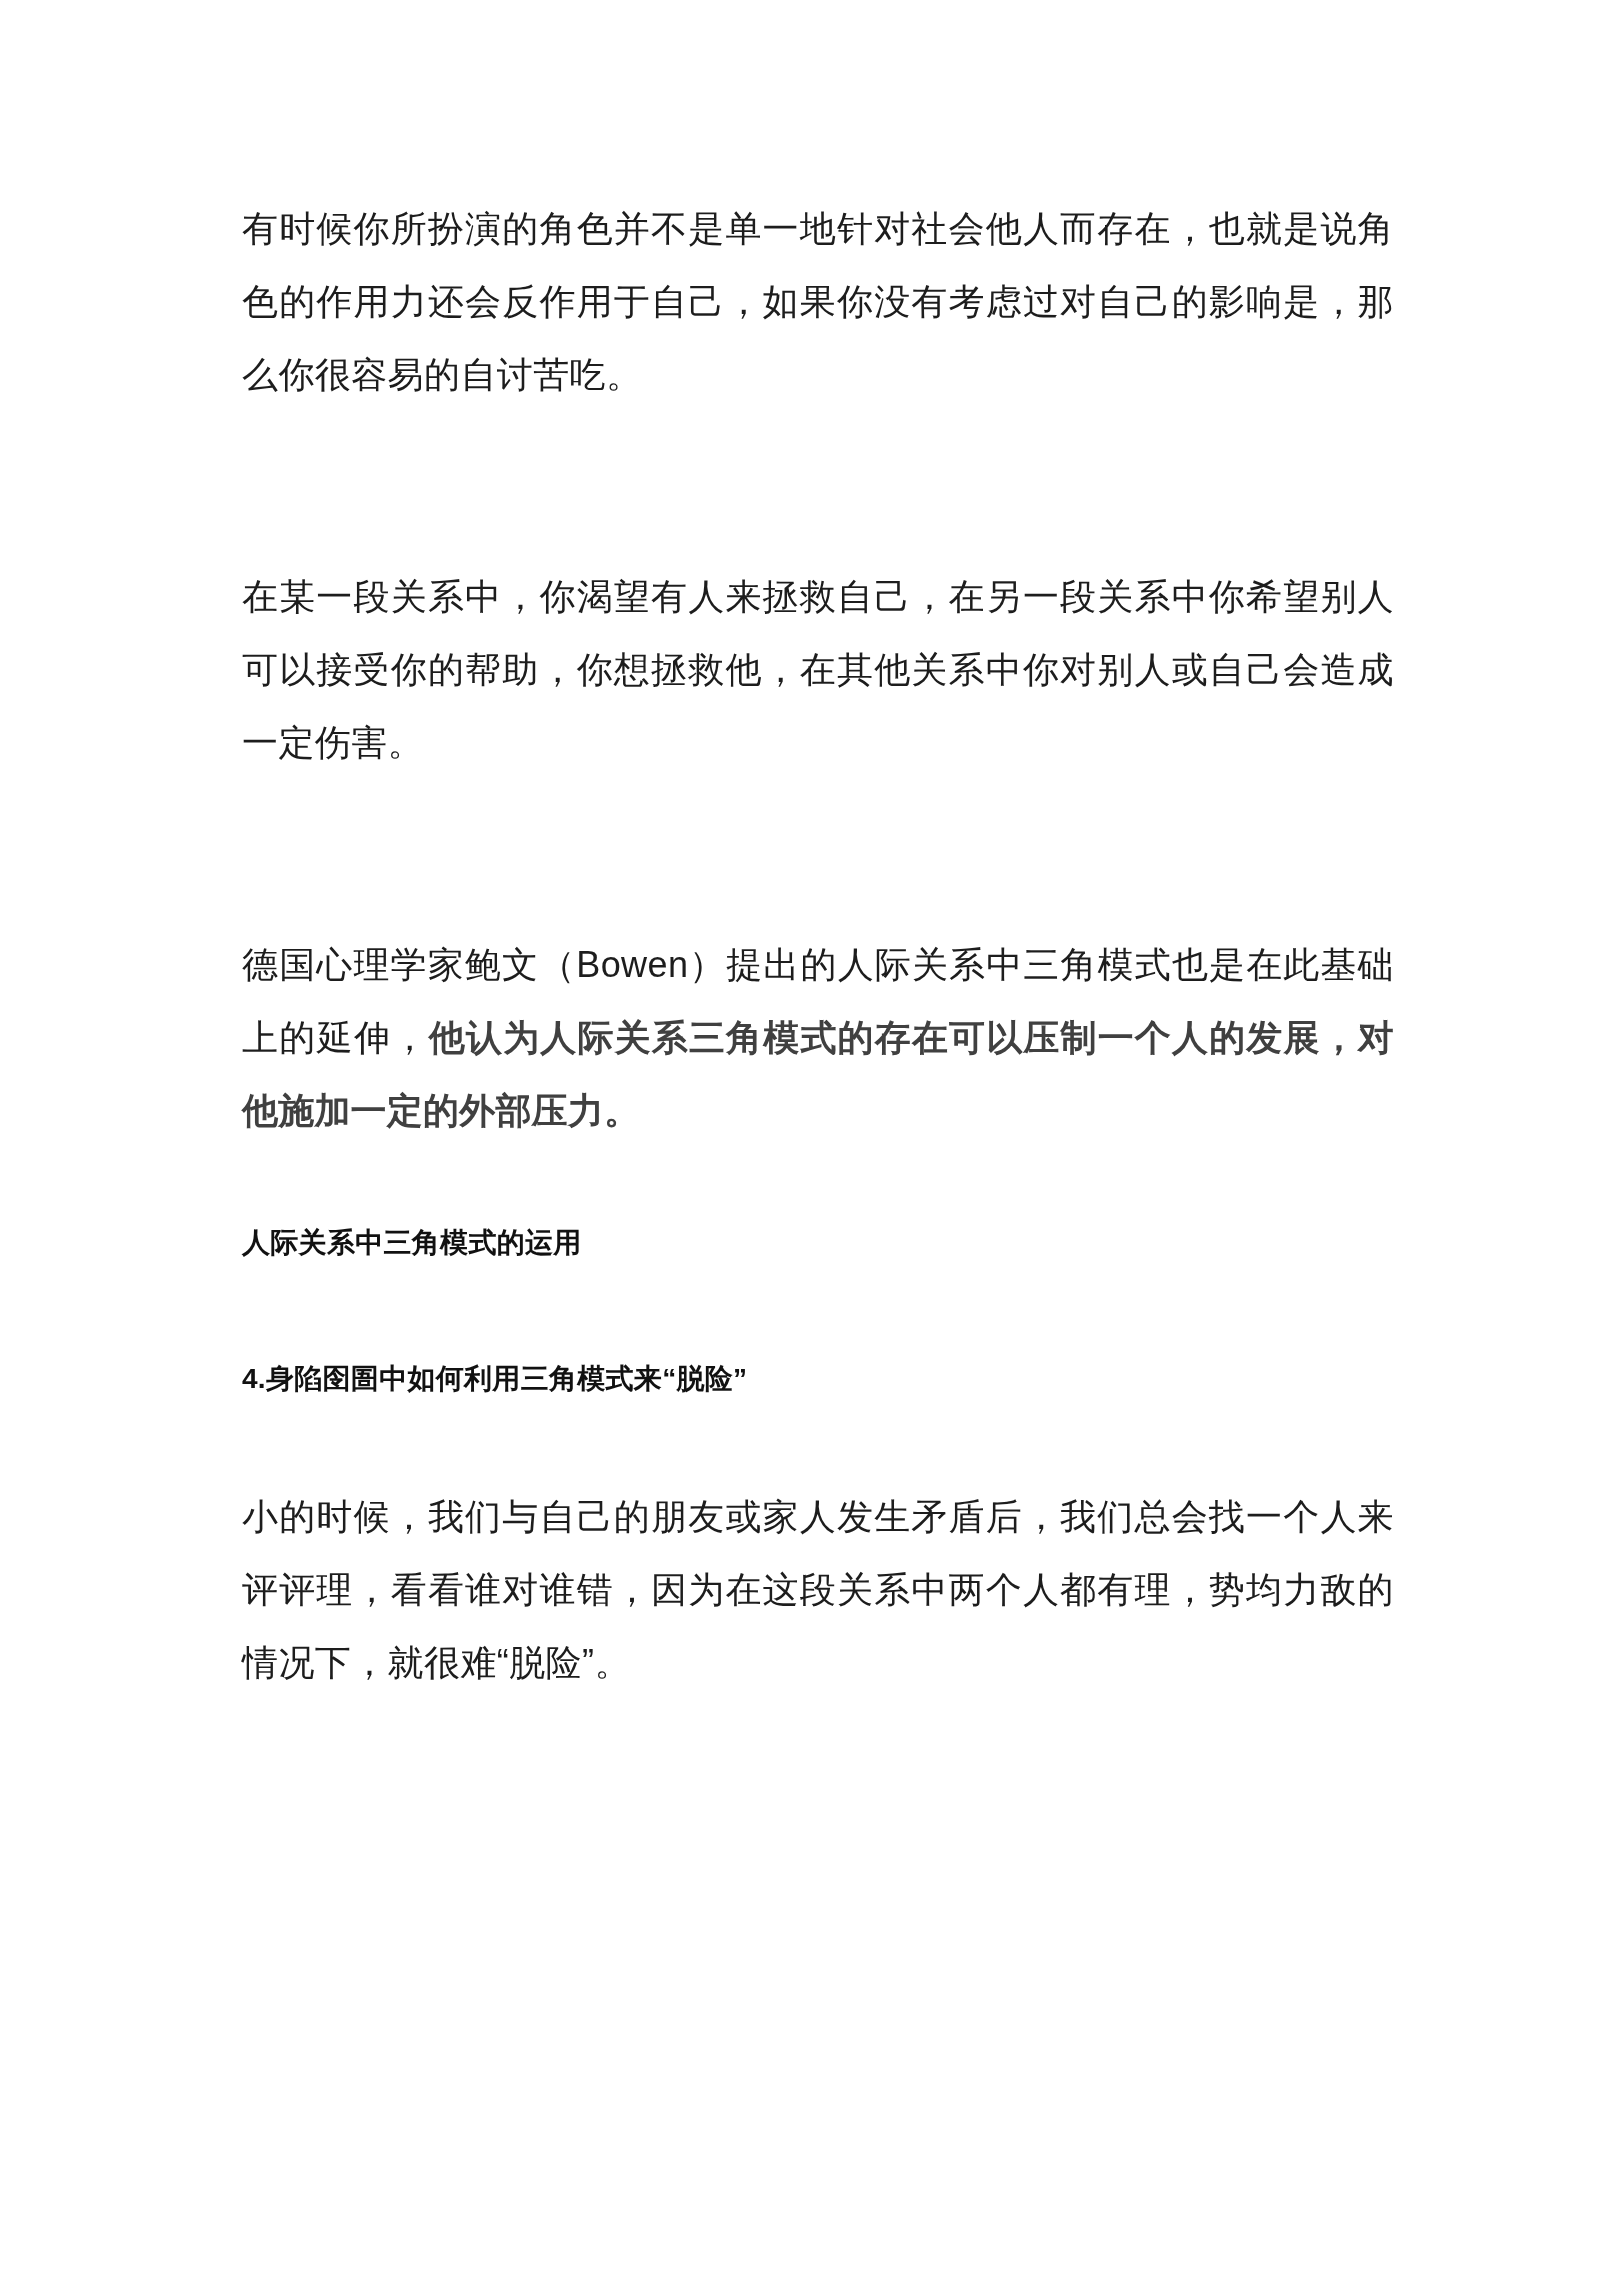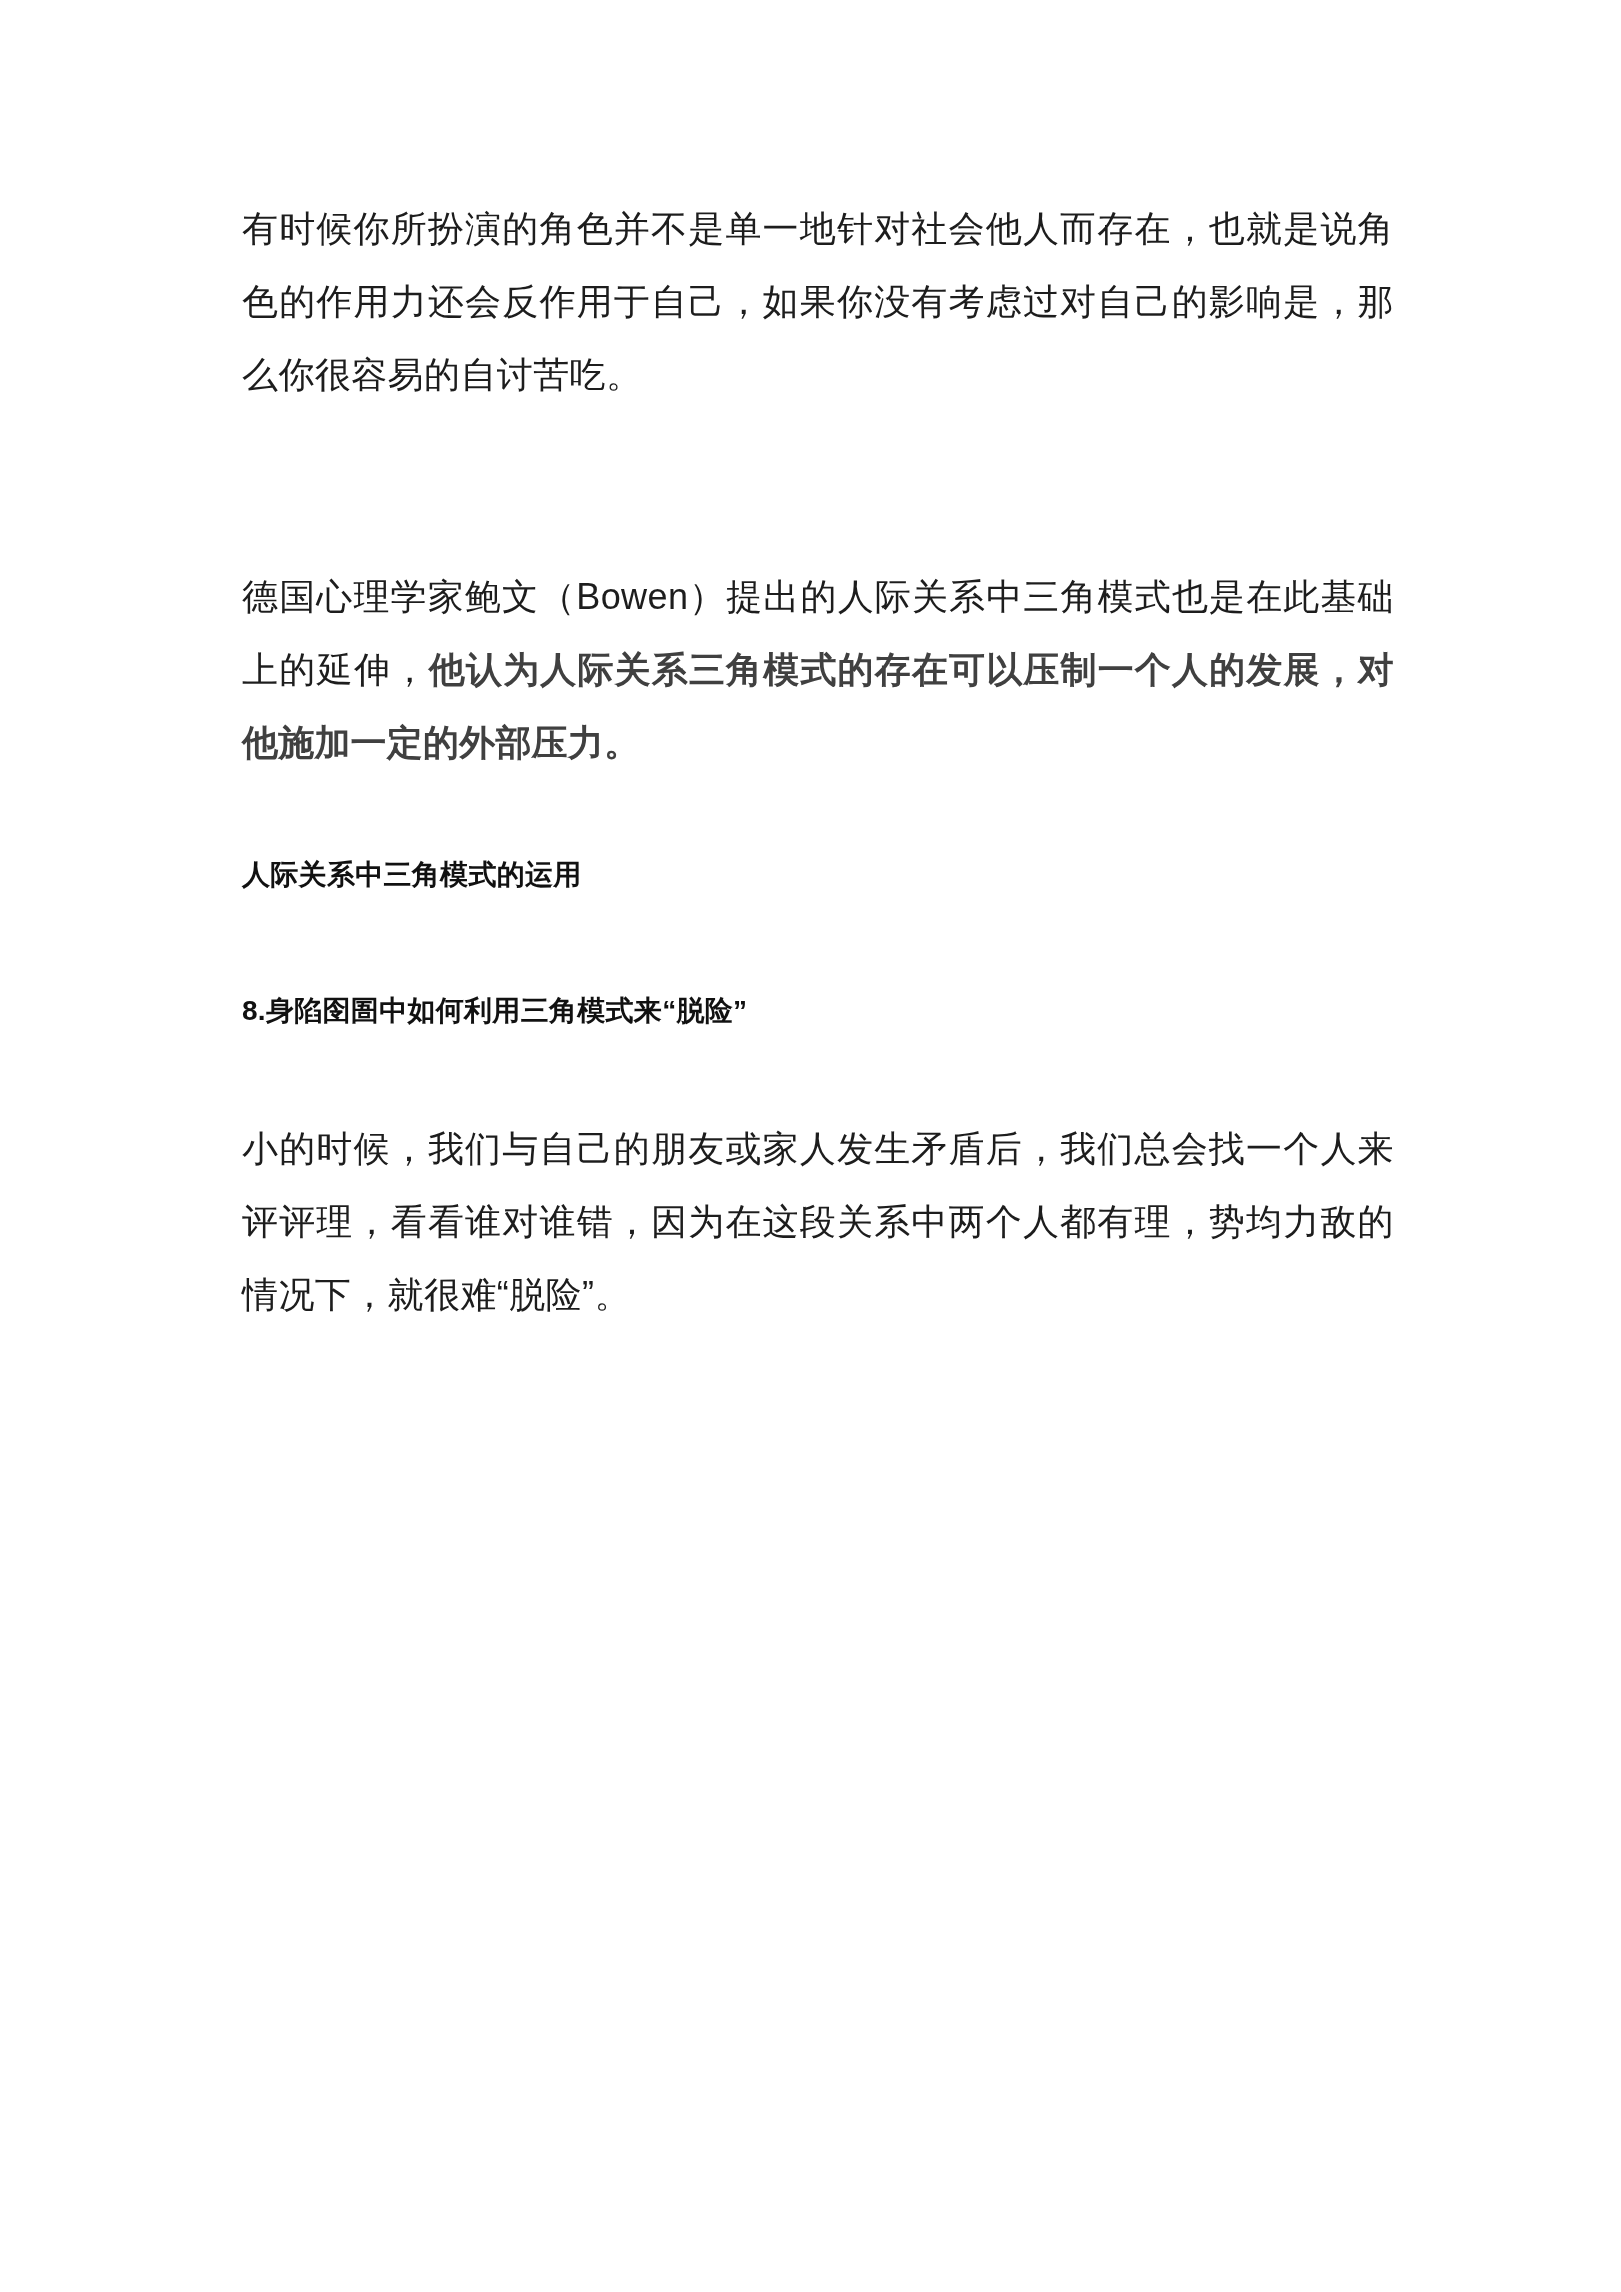--- a/index.html
+++ b/index.html
@@ -64,25 +64,26 @@
   }
 </style>
 </head>
 <body>
 
 <div class="page">
   <div class="content">
 
     <p class="para gap-large">有时候你所扮演的角色并不是单一地针对社会他人而存在，也就是说角色的作用力还会反作用于自己，如果你没有考虑过对自己的影响是，那么你很容易的自讨苦吃。</p>
 
+    <p class="para gap-large">在某一段关系中，你渴望有人来拯救自己，在另一段关系中你希望别人可以接受你的帮助，你想拯救他，在其他关系中你对别人或自己会造成一定伤害。</p>
 
     <p class="para tight"><span>德国心理学家鲍文（Bowen）提出的人际关系中三角模式也是在此基础上的延伸，</span><strong class="bold-run">他认为人际关系三角模式的存在可以压制一个人的发展，对他施加一定的外部压力。</strong></p>
 
 
     <h3 class="heading section">人际关系中三角模式的运用</h3>
 
-    <h3 class="heading subsection">8.身陷囹圄中如何利用三角模式来“脱险”</h3>
+    <h3 class="heading subsection">4.身陷囹圄中如何利用三角模式来“脱险”</h3>
 
     <p class="para">小的时候，我们与自己的朋友或家人发生矛盾后，我们总会找一个人来评评理，看看谁对谁错，因为在这段关系中两个人都有理，势均力敌的情况下，就很难“脱险”。</p>
 
   </div>
 </div>
 
 
 </body></html>

